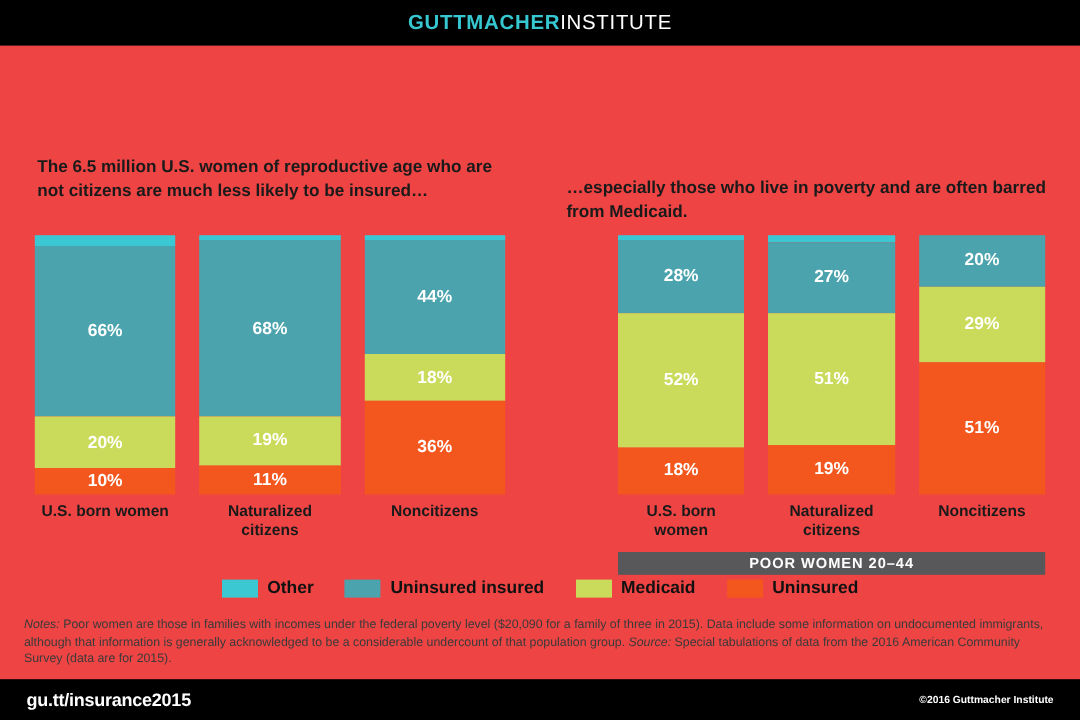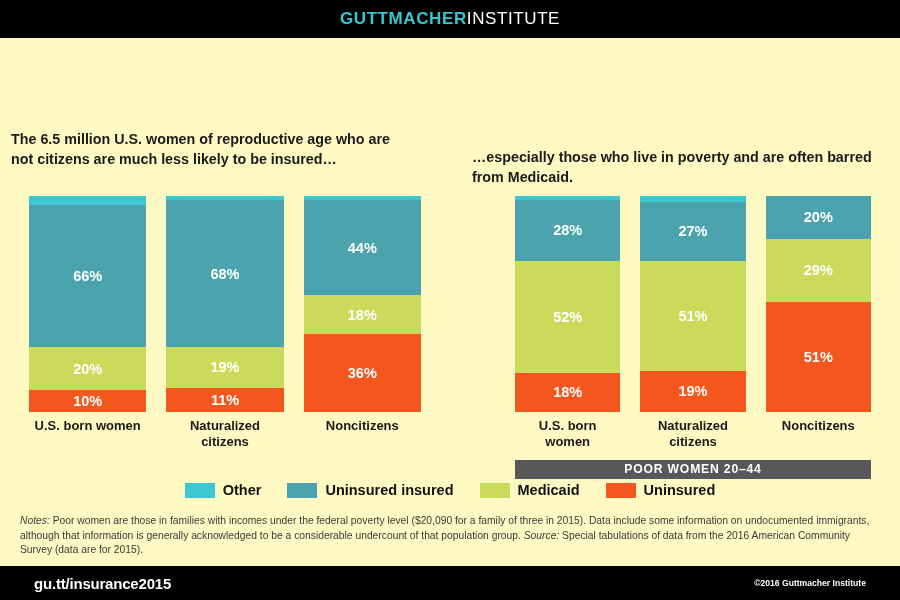--- a/index.html
+++ b/index.html
@@ -2,21 +2,21 @@
 <html><head>
 <meta charset="utf-8">
 <style>
   * { box-sizing: border-box; margin: 0; padding: 0; }
   html, body {
     width: 900px; height: 600px;
     background: #ffffff;
     font-family: "Liberation Sans", sans-serif;
     overflow: hidden;
   }
-  #page { position: relative; width: 900px; height: 600px; background: #fef9c3; }
+  #page { position: relative; width: 900px; height: 600px; background: #ef4444; }
 
   
   .topbar {
     position: absolute; left: 0; top: 0; width: 900px; height: 38px;
     background: #000; display: flex; align-items: center; justify-content: center;
   }
   .brand { font-size: 17px; font-weight: bold; letter-spacing: 0.6px; }
   .brand .b1 { color: #36c7d0; }
   .brand .b2 { color: #ffffff; font-weight: normal; }
 
@@ -26,21 +26,21 @@
     font-size: 26.5px; font-weight: bold; color: #111; line-height: 1.18;
     letter-spacing: -0.3px;
   }
   .headline .l2 { display: block; }
 
   
   .sub {
     position: absolute; font-size: 14.3px; font-weight: bold;
     color: #1a1a1a; line-height: 1.38;
   }
-  .sub-left  { left: 11px;  top: 130px; width: 390px; }
+  .sub-left  { left: 31px;  top: 130px; width: 390px; }
   .sub-right { left: 472px; top: 148px; width: 400px; }
 
   
   .group { position: absolute; top: 196px; }
   .group-left  { left: 29px;  width: 392px; }
   .group-right { left: 471px; width: 400px; padding-left: 44px; }
 
   .cols { position: relative; height: 216px; display: flex; gap: 20px; }
   .col  { position: relative; flex: 1 1 0; height: 216px; display: flex; flex-direction: column; }
 
@@ -80,21 +80,21 @@
   .notes {
     position: absolute; left: 20px; top: 514px; width: 862px;
     font-size: 10.3px; color: #3a3a3a; line-height: 1.42;
   }
   .notes em { font-style: italic; }
 
   
   .footer {
     position: absolute; left: 0; top: 566px; width: 900px; height: 34px;
     background: #000; display: flex; align-items: center;
-    justify-content: space-between; padding: 0 34px;
+    justify-content: space-between; padding: 0 22px;
   }
   .footer-url  { color: #fff; font-size: 15px; font-weight: bold; letter-spacing: -0.2px; }
   .footer-copy { color: #fff; font-size: 8.6px; font-weight: bold; }
 </style>
 </head>
 <body>
 
 <div id="page">
 
   <div class="topbar">

